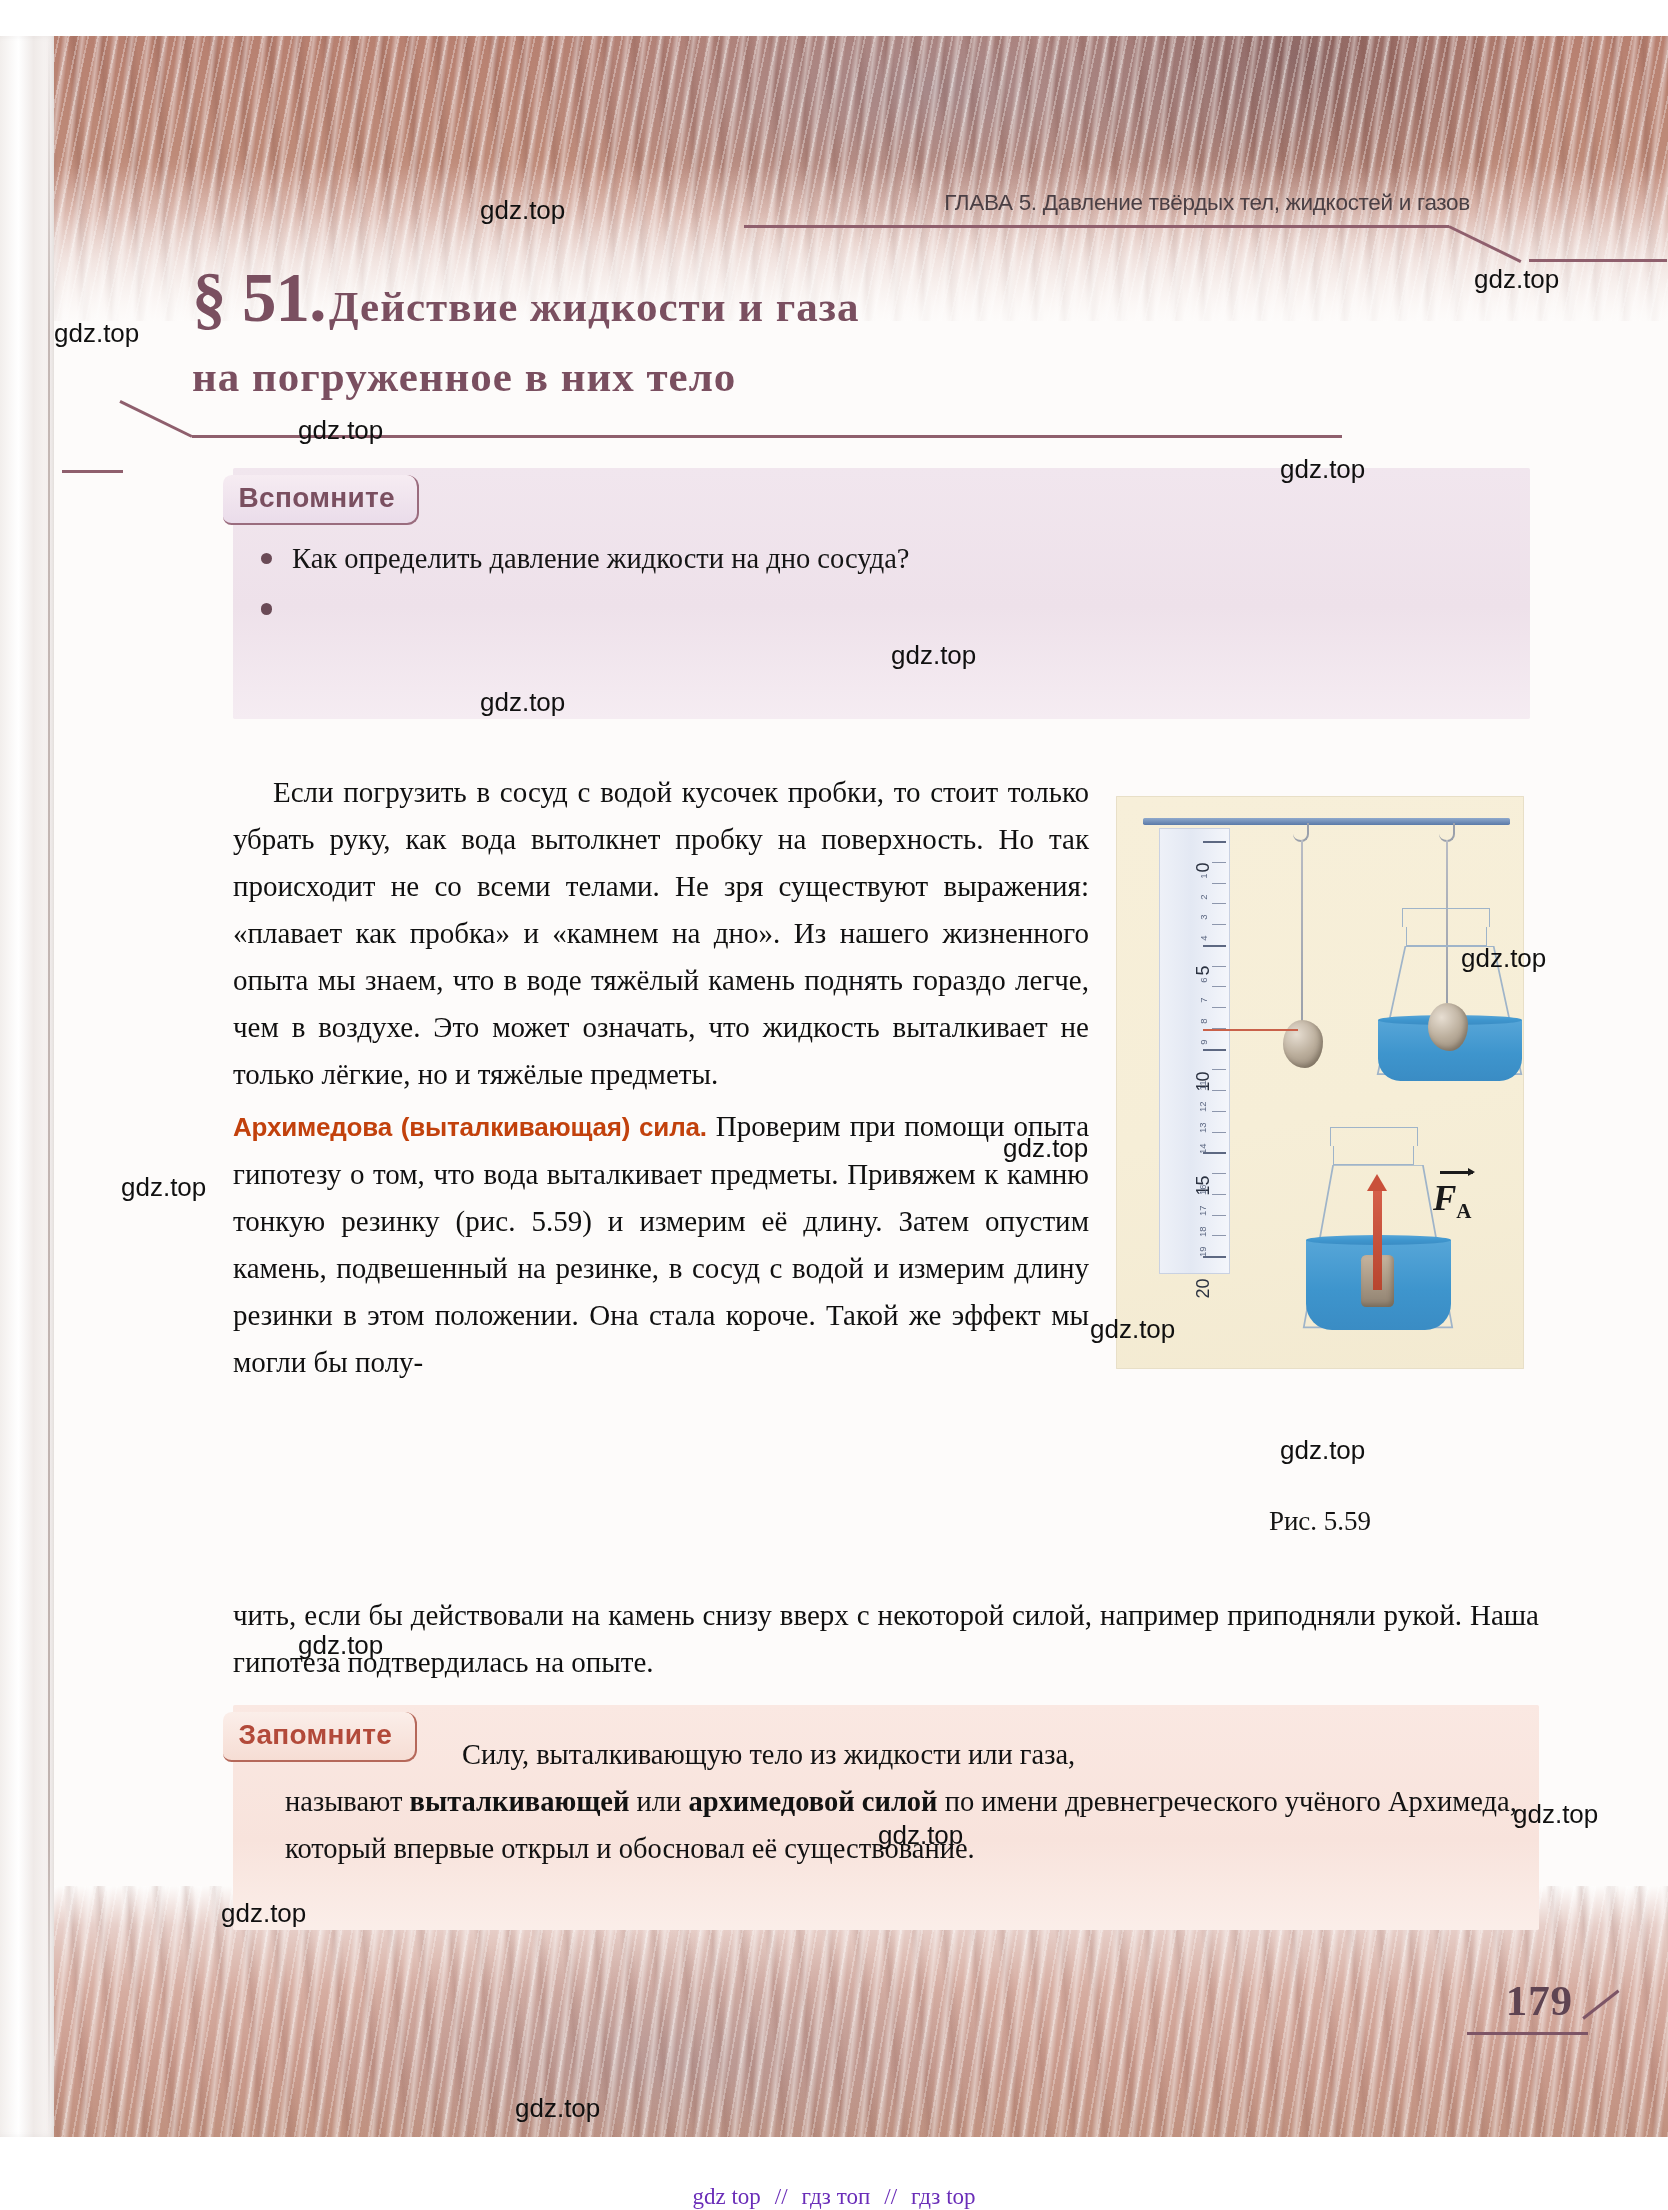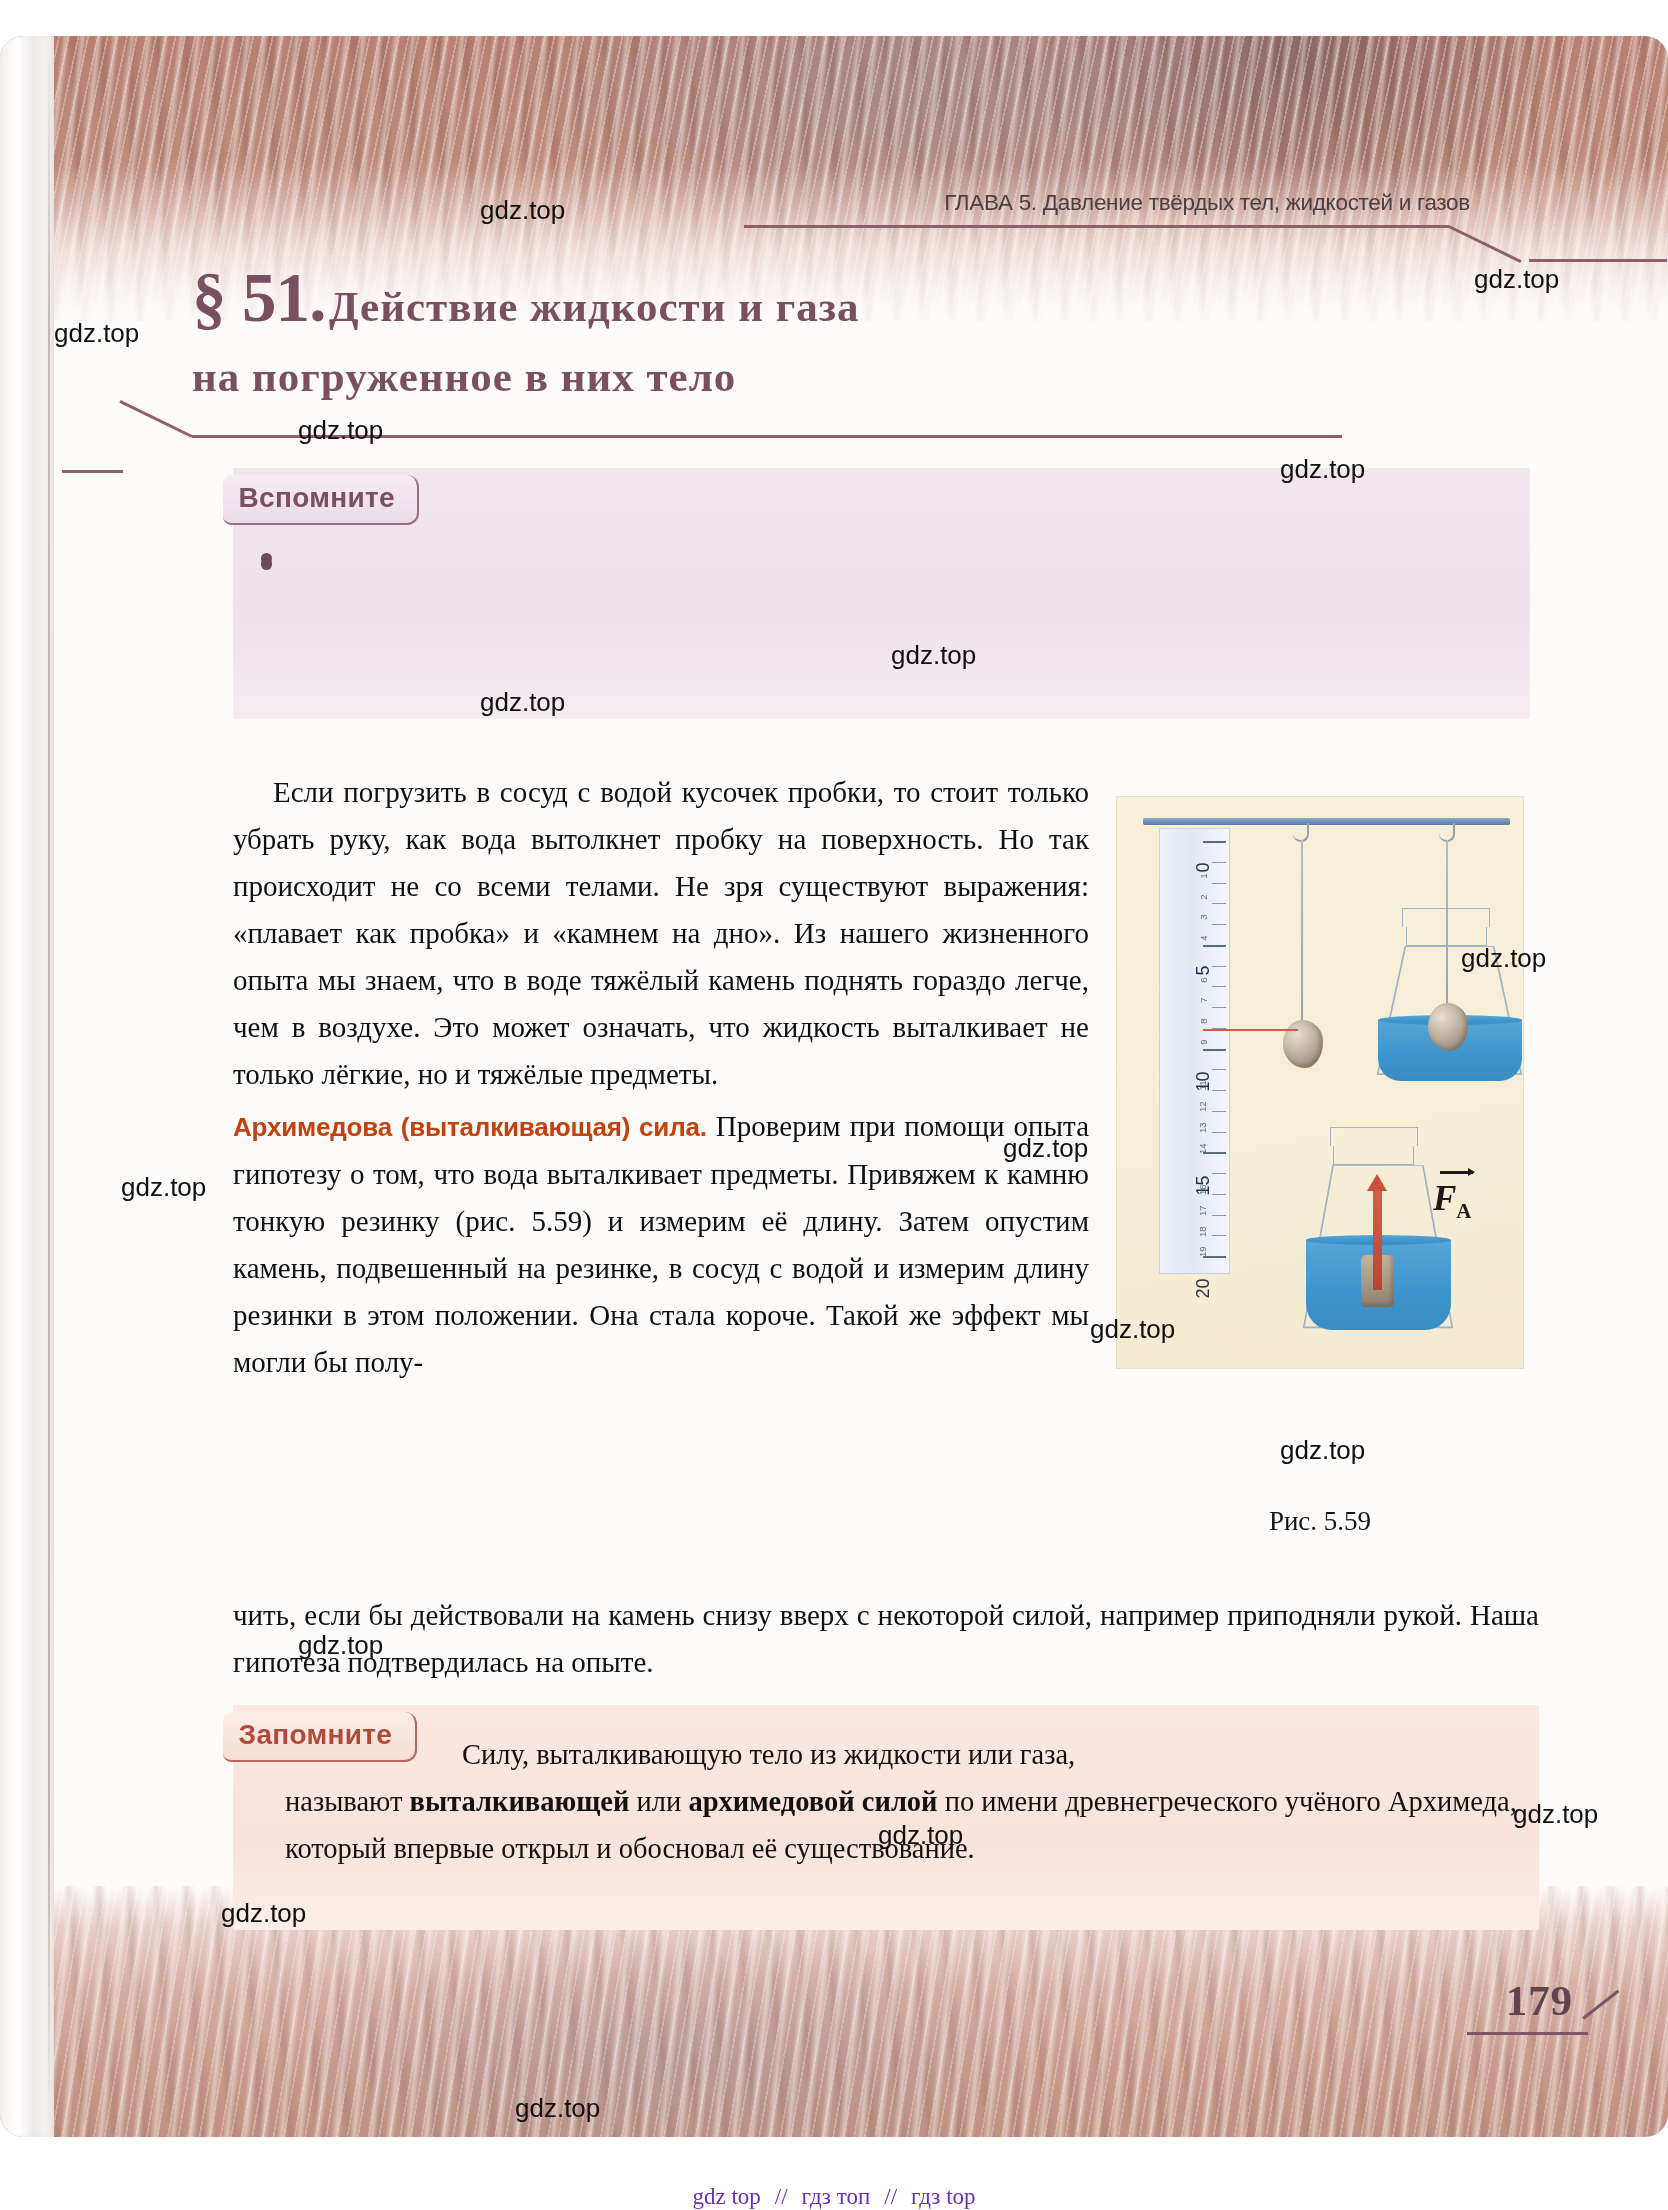--- a/index.html
+++ b/index.html
@@ -26,21 +26,20 @@
     font-family: "Liberation Sans", sans-serif;
     font-size: 19px;
     letter-spacing: 0.2px;
   }
 
   
   .sheet {
     position: absolute; left: 0; top: 36px; width: 1668px; height: 2101px;
     background: #fdfbfa;
     overflow: hidden;
-    border-radius: 23px;
   }
   
   .wood-band {
     position: absolute; left: 0; top: 0; width: 1668px; height: 285px;
     background:
       repeating-linear-gradient(97deg,
         rgba(255,255,255,.42) 0px, rgba(255,255,255,.0) 4.3px,
         rgba(255,255,255,.0) 12px, rgba(255,255,255,.40) 16.4px),
       repeating-linear-gradient(88deg,
         rgba(120,70,60,.20) 0px, rgba(120,70,60,.0) 7.8px,
@@ -426,20 +425,21 @@
       <div class="l2">на погруженное в них тело</div>
     </div>
     <div class="title-rule"></div>
     <div class="title-rule-lead"></div>
 
     <div class="callout recall"></div>
     <div class="tab recall-tab">Вспомните</div>
     <ul class="recall-list">
       <li>
         <span class="bullet"></span>
+        <span>Как определить давление жидкости на дно сосуда?</span>
       </li>
       <li>
         <span class="bullet"></span>
       </li>
     </ul>
 
     <div class="col-left">
       <p class="para1">
         <span class="indent"></span><span>Если погрузить в сосуд с водой кусочек пробки, то стоит только убрать руку, как вода вытолкнет пробку на поверхность. Но так происходит не со всеми телами. Не зря существуют выражения: «плавает как пробка» и «камнем на дно». Из нашего жизненного опыта мы знаем, что в воде тяжёлый камень поднять гораздо легче, чем в воздухе. Это может означать, что жидкость выталкивает не только лёгкие, но и тяжёлые предметы.</span>
       </p>

